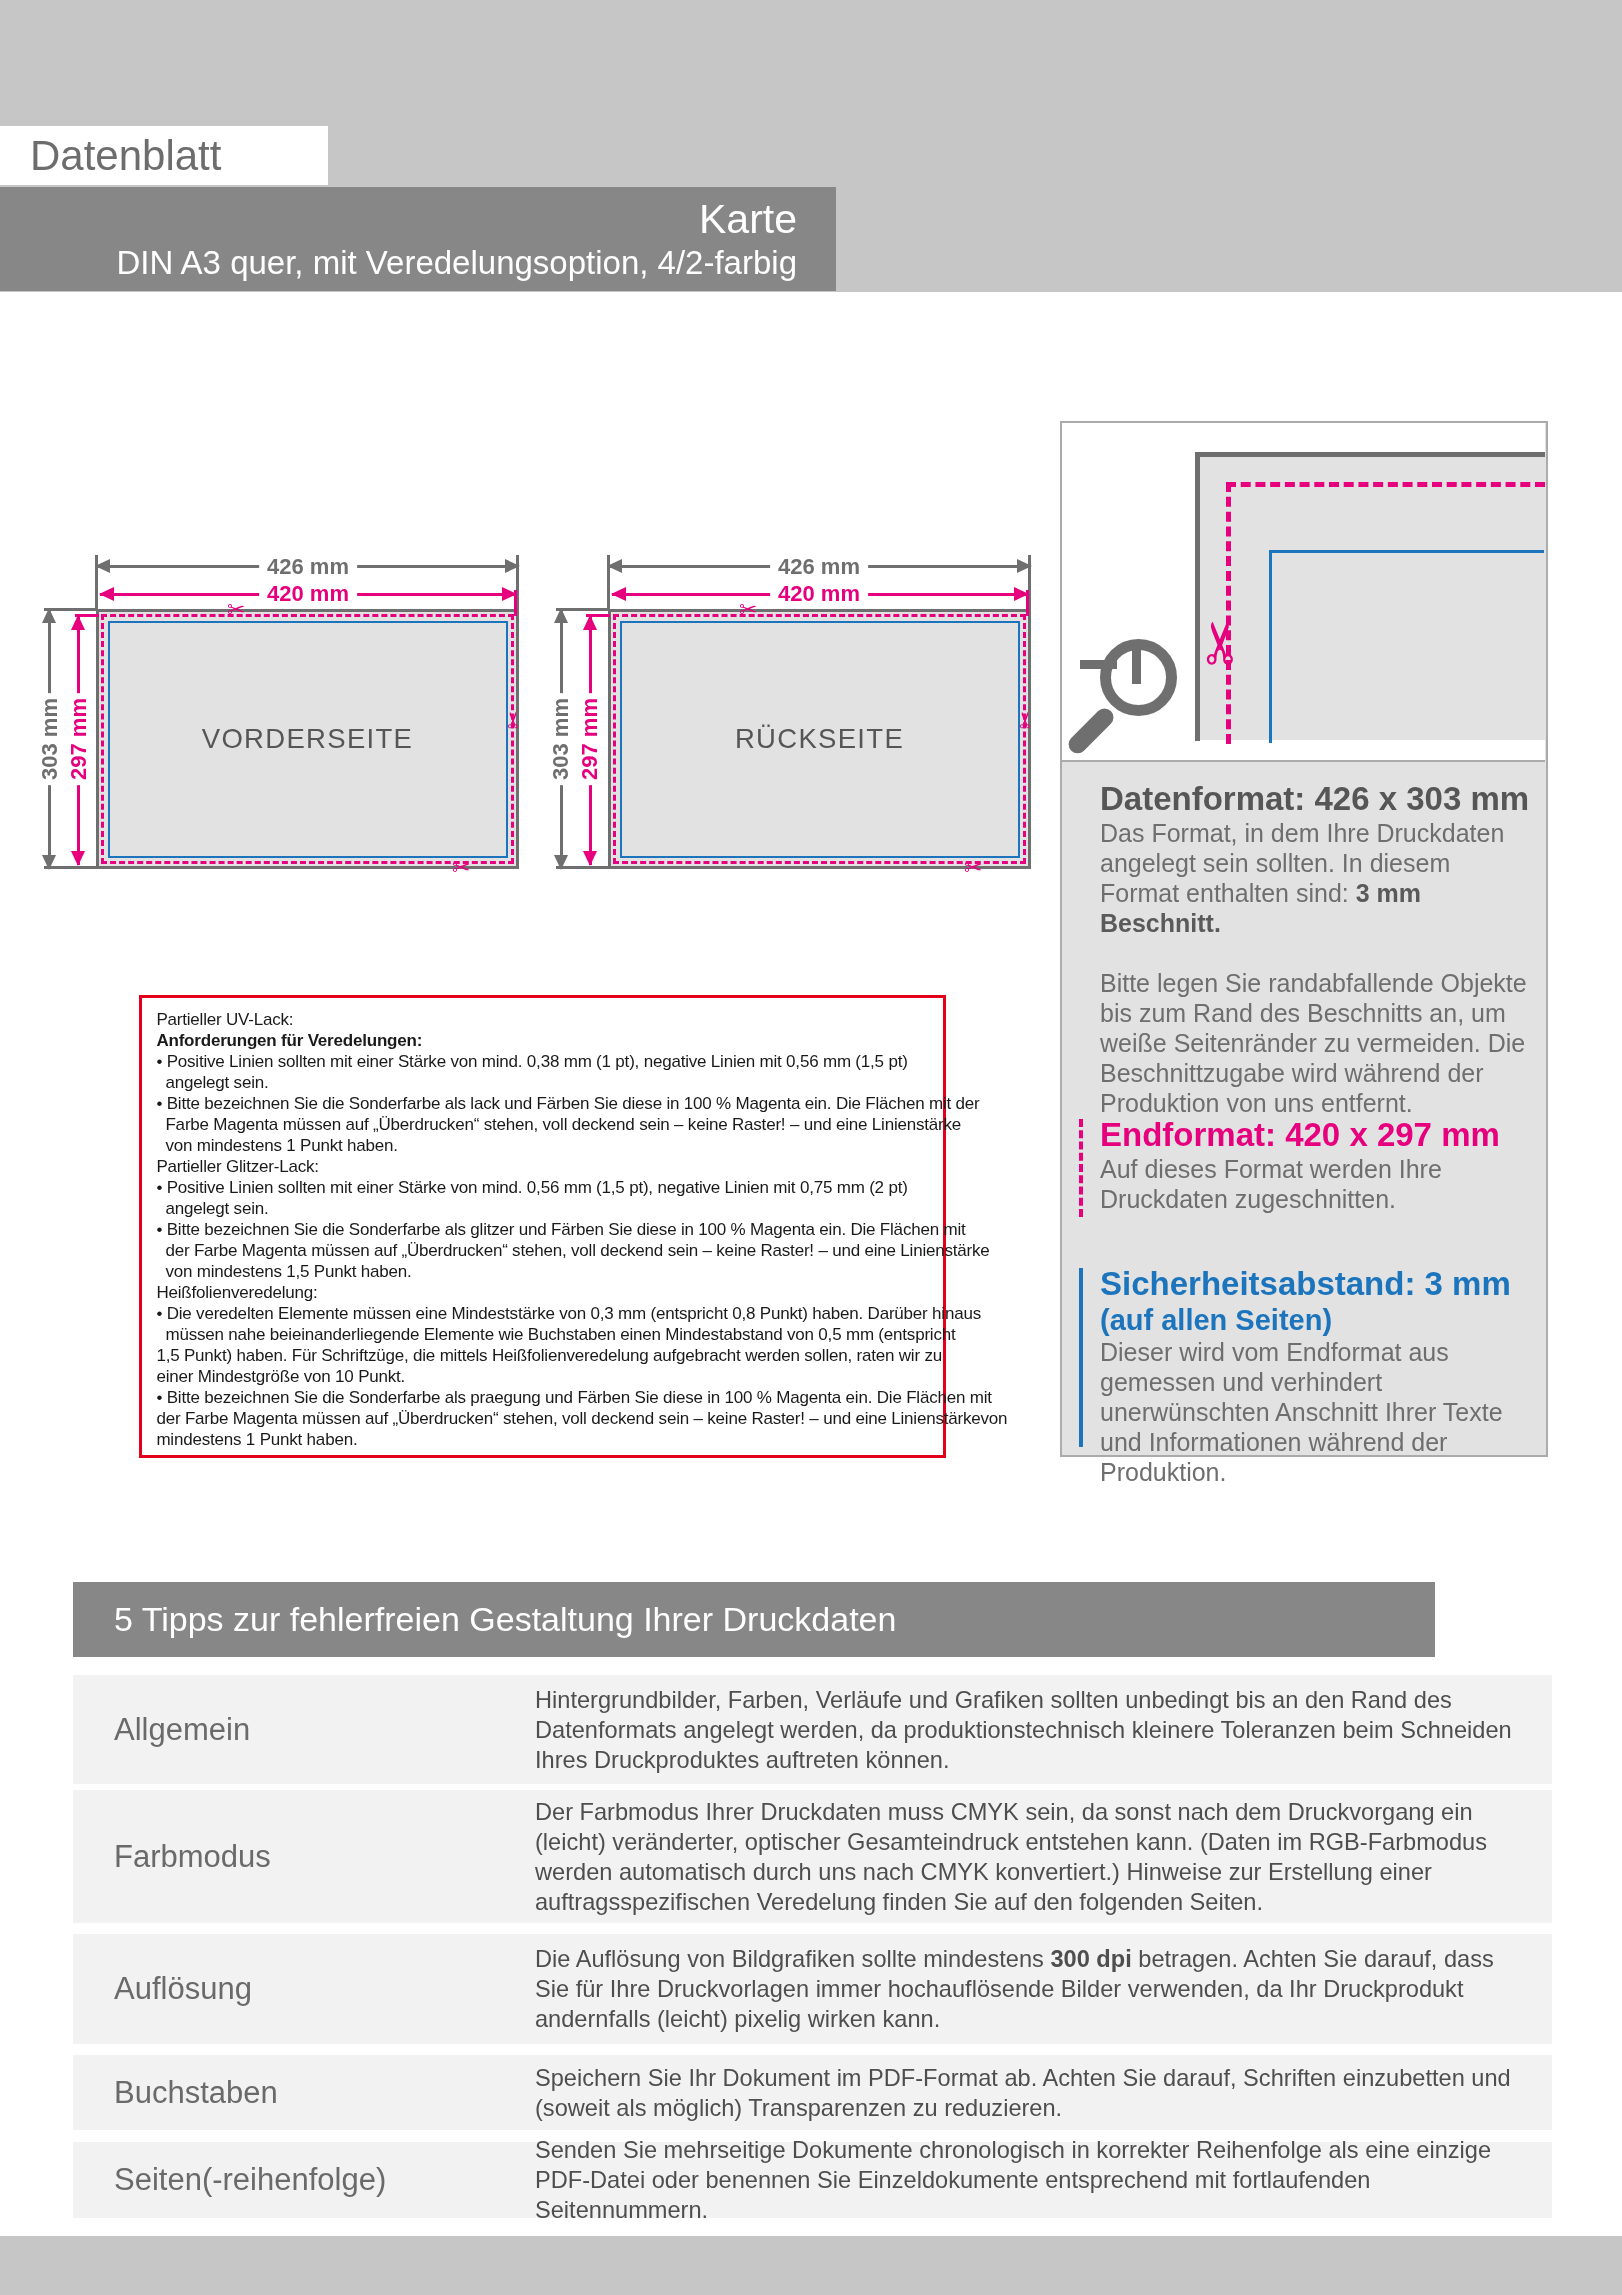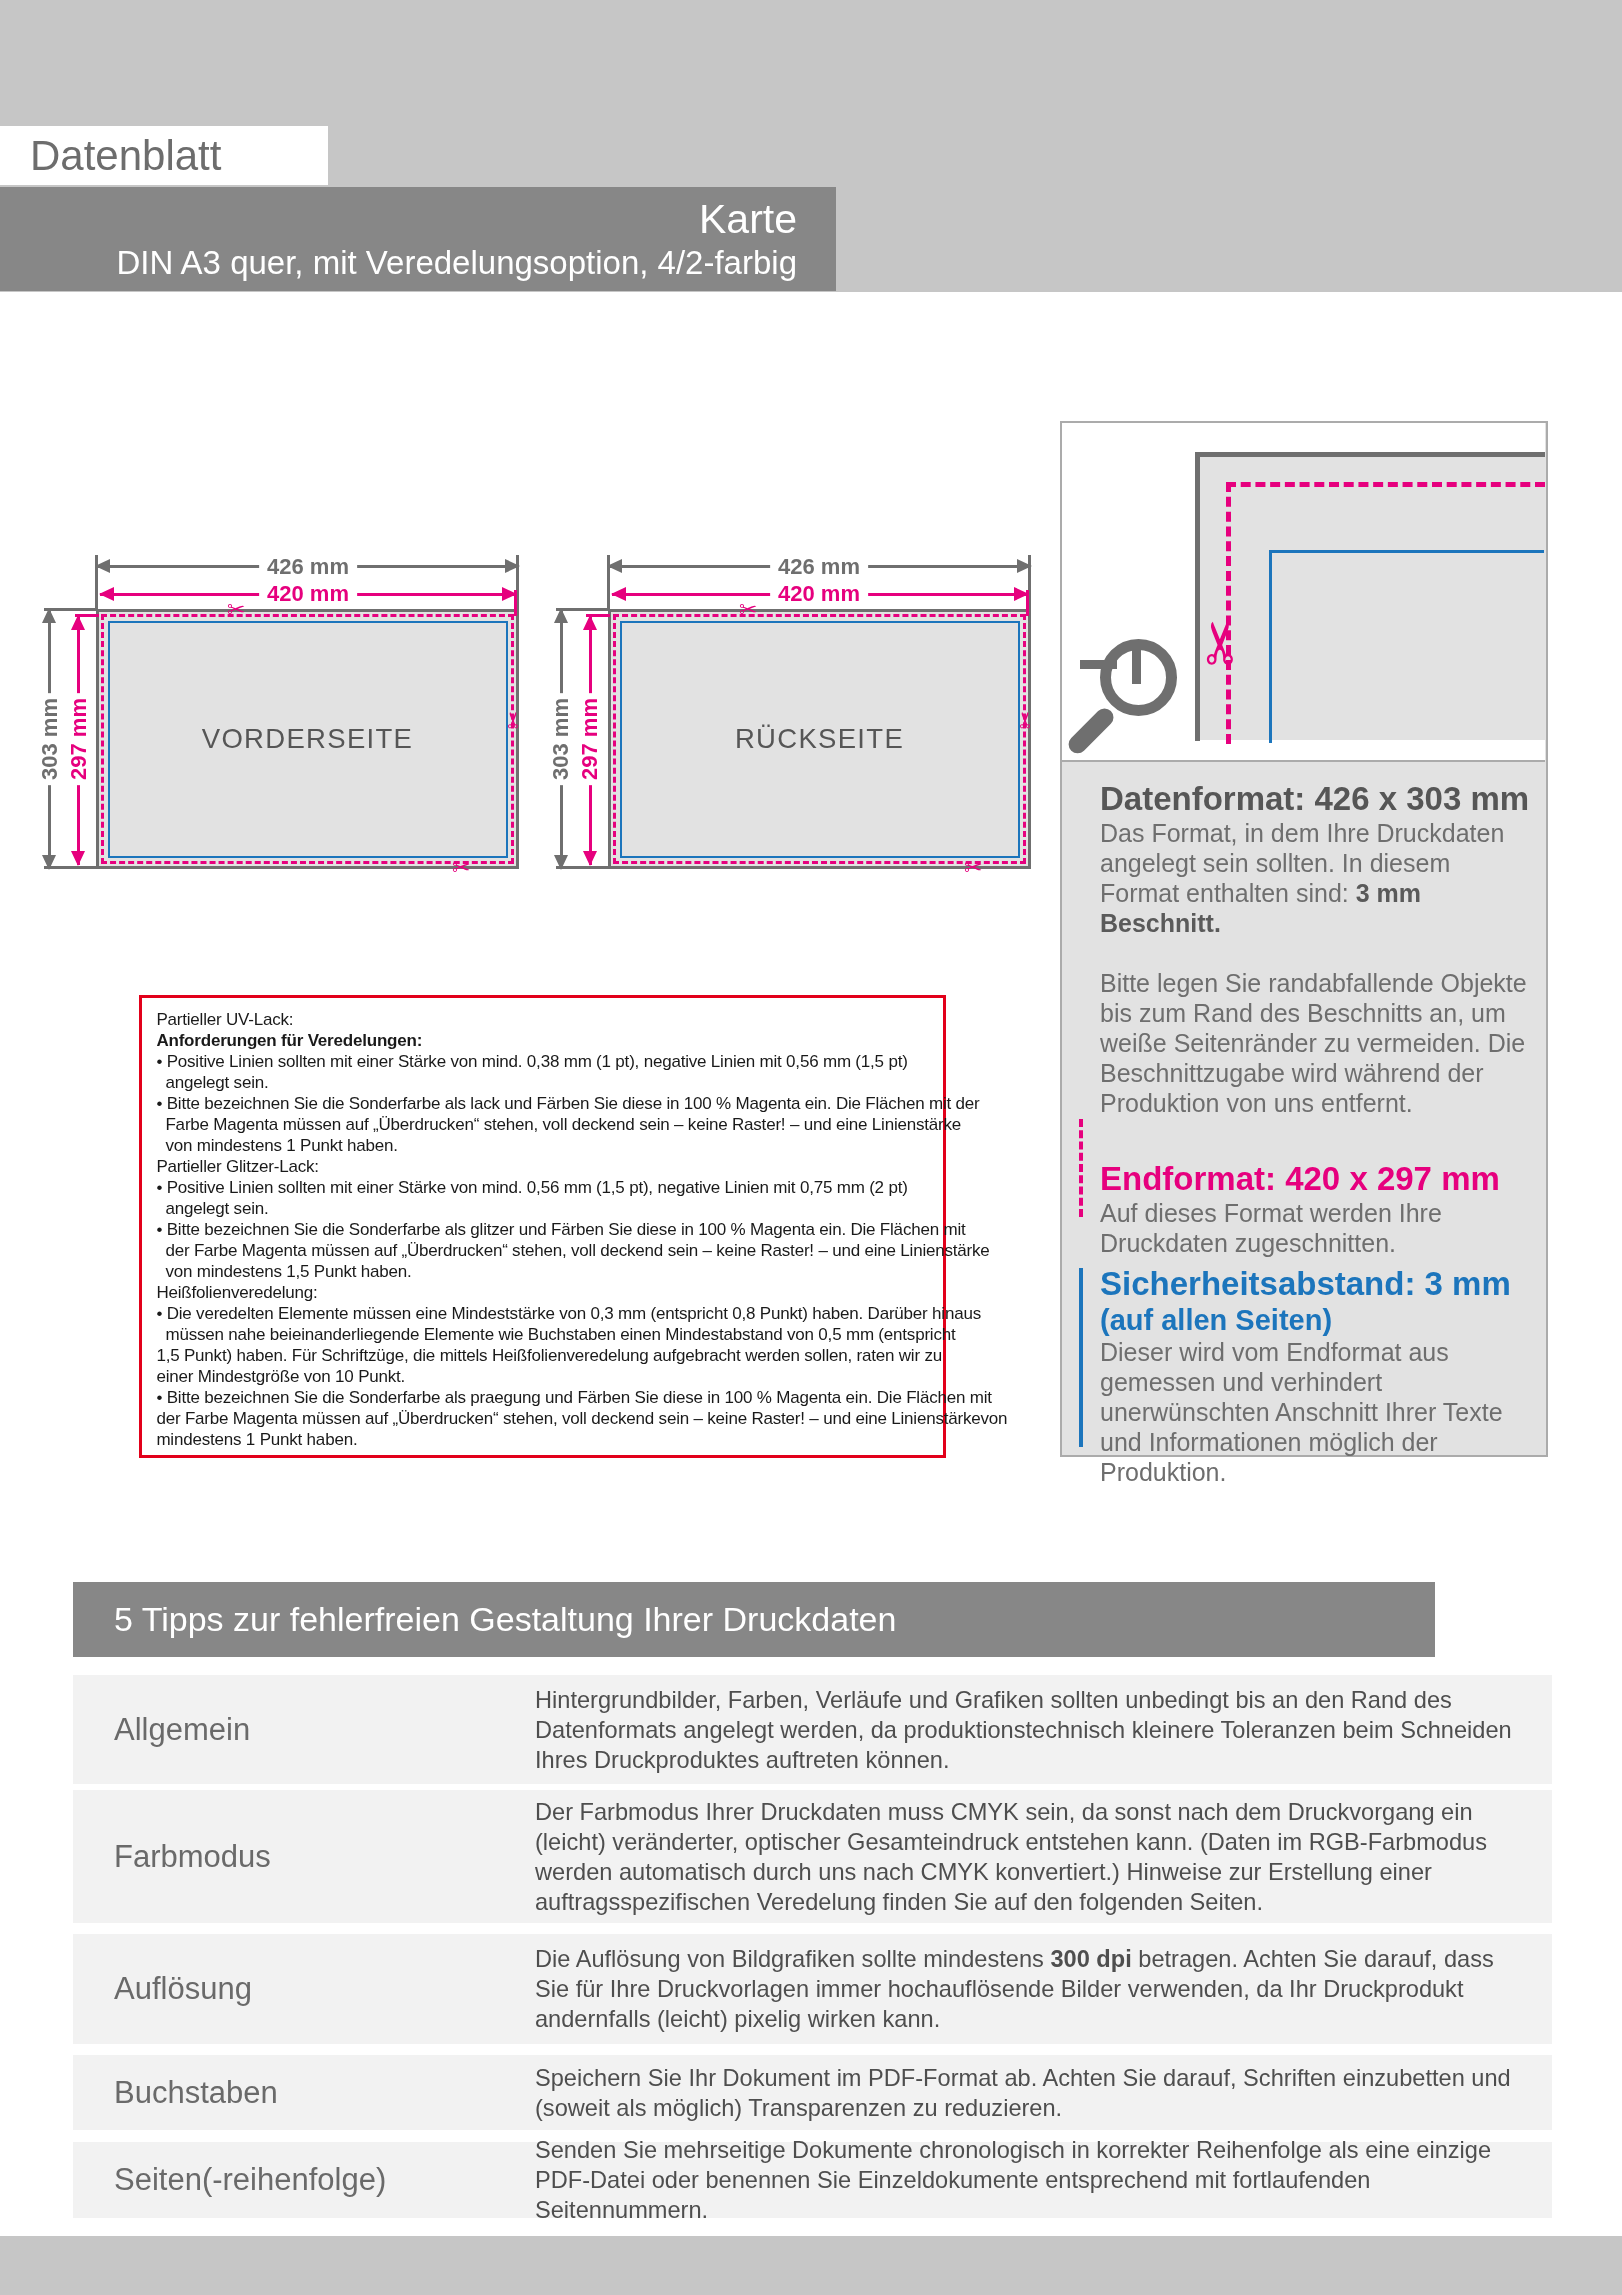--- a/index.html
+++ b/index.html
@@ -44,21 +44,21 @@
   .illu-mag-h{position:absolute;left:164px;top:59px;width:319px;border-top:5.2px dashed #e6007e;}
   .illu-blue-v{position:absolute;left:207px;top:127px;height:193px;border-left:3.9px solid #1c75bc;}
   .illu-blue-h{position:absolute;left:207px;top:127px;width:275px;border-top:3.9px solid #1c75bc;}
   .illu-scissors{position:absolute;left:135px;top:191px;font-size:58px;color:#e6007e;transform:rotate(-90deg);line-height:1;background:#ffffff00;}
   .mag-ring{position:absolute;left:38px;top:216px;width:55px;height:55px;border:11px solid #6f6f6f;border-radius:50%;background:#ffffff;}
   .mag-plus-h{position:absolute;left:48px;top:15.7px;width:37px;height:9.2px;background:#6f6f6f;margin-left:-38px;margin-top:-1.3px;left:56px;top:238px;}
   .mag-plus-v{position:absolute;left:70px;top:224px;width:9.2px;height:37px;background:#6f6f6f;}
   .mag-handle{position:absolute;left:19.6px;top:280px;width:18.3px;height:56px;background:#6f6f6f;border-radius:9.2px;transform:rotate(45deg);}
   .p-block{position:absolute;left:38px;width:432px;}
   .p-title{font-size:33px;font-weight:bold;color:#565656;line-height:38px;}
-  .p-title.mag{color:#e6007e;margin-top:44px;}
+  .p-title.mag{color:#e6007e;}
   .p-title.blu{color:#1c75bc;}
   .p-sub{font-size:29px;font-weight:bold;color:#1c75bc;line-height:34px;}
   .p-body{font-size:25px;line-height:30px;color:#6e6e6e;}
   .p-body b{color:#5a5a5a;}
   .vline-mag{position:absolute;left:17px;width:0;border-left:4.6px dashed #e6007e;}
   .vline-blue{position:absolute;left:17px;width:0;border-left:4.6px solid #1c75bc;}
   
   .tips-band{left:73px;top:1582px;width:1362px;height:75px;background:#878787;display:flex;align-items:center;}
   .tips-band span{padding-left:41px;font-size:34px;color:#ffffff;}
   .tip-row{left:73px;width:1479px;background:#f2f2f2;display:flex;align-items:center;box-sizing:border-box;}
@@ -175,21 +175,21 @@
   <div class="vline-mag" style="top:696px;height:98px;"></div>
   <div class="p-block" style="top:693px;">
     <div class="p-title mag">Endformat: 420 x 297 mm</div>
     <div class="p-body">Auf dieses Format werden Ihre Druckdaten zugeschnitten.</div>
   </div>
 
   <div class="vline-blue" style="top:845px;height:179px;"></div>
   <div class="p-block" style="top:842px;">
     <div class="p-title blu">Sicherheitsabstand: 3 mm</div>
     <div class="p-sub">(auf allen Seiten)</div>
-    <div class="p-body">Dieser wird vom Endformat aus gemessen und verhindert unerwünschten Anschnitt Ihrer Texte und Informationen möglich der Produktion.</div>
+    <div class="p-body">Dieser wird vom Endformat aus gemessen und verhindert unerwünschten Anschnitt Ihrer Texte und Informationen während der Produktion.</div>
   </div>
 </div>
 
 <div class="abs tips-band">
   <span>5 Tipps zur fehlerfreien Gestaltung Ihrer Druckdaten</span>
 </div>
 
 <div class="abs tip-row" style="top:1675px;height:109px;">
   <div class="tip-label">Allgemein</div>
   <div class="tip-body">Hintergrundbilder, Farben, Verläufe und Grafiken sollten unbedingt bis an den Rand des Datenformats angelegt werden, da produktionstechnisch kleinere Toleranzen beim Schneiden Ihres Druckproduktes auftreten können.</div>

